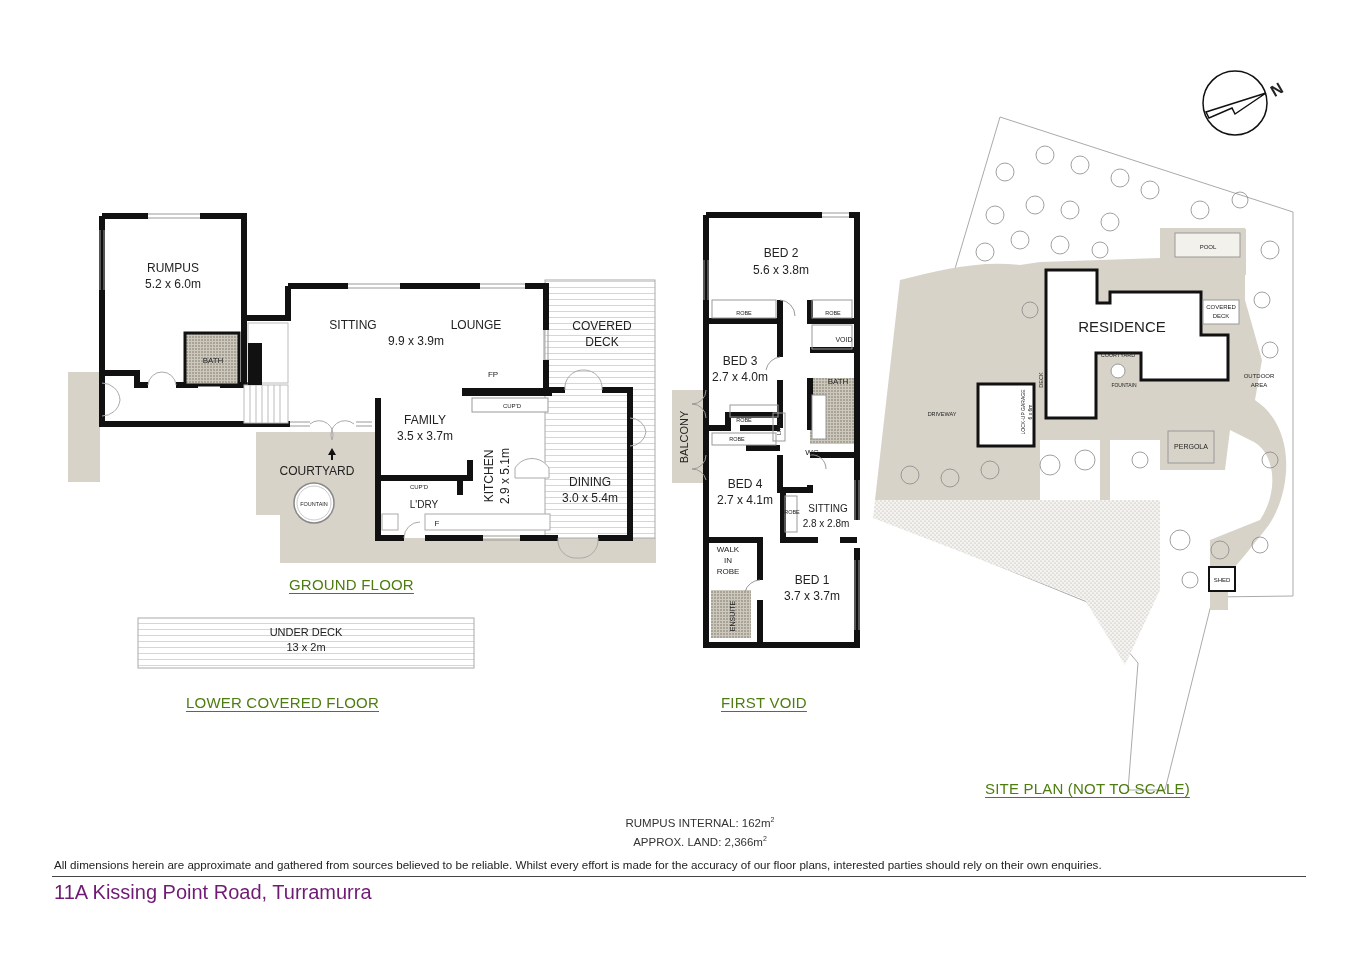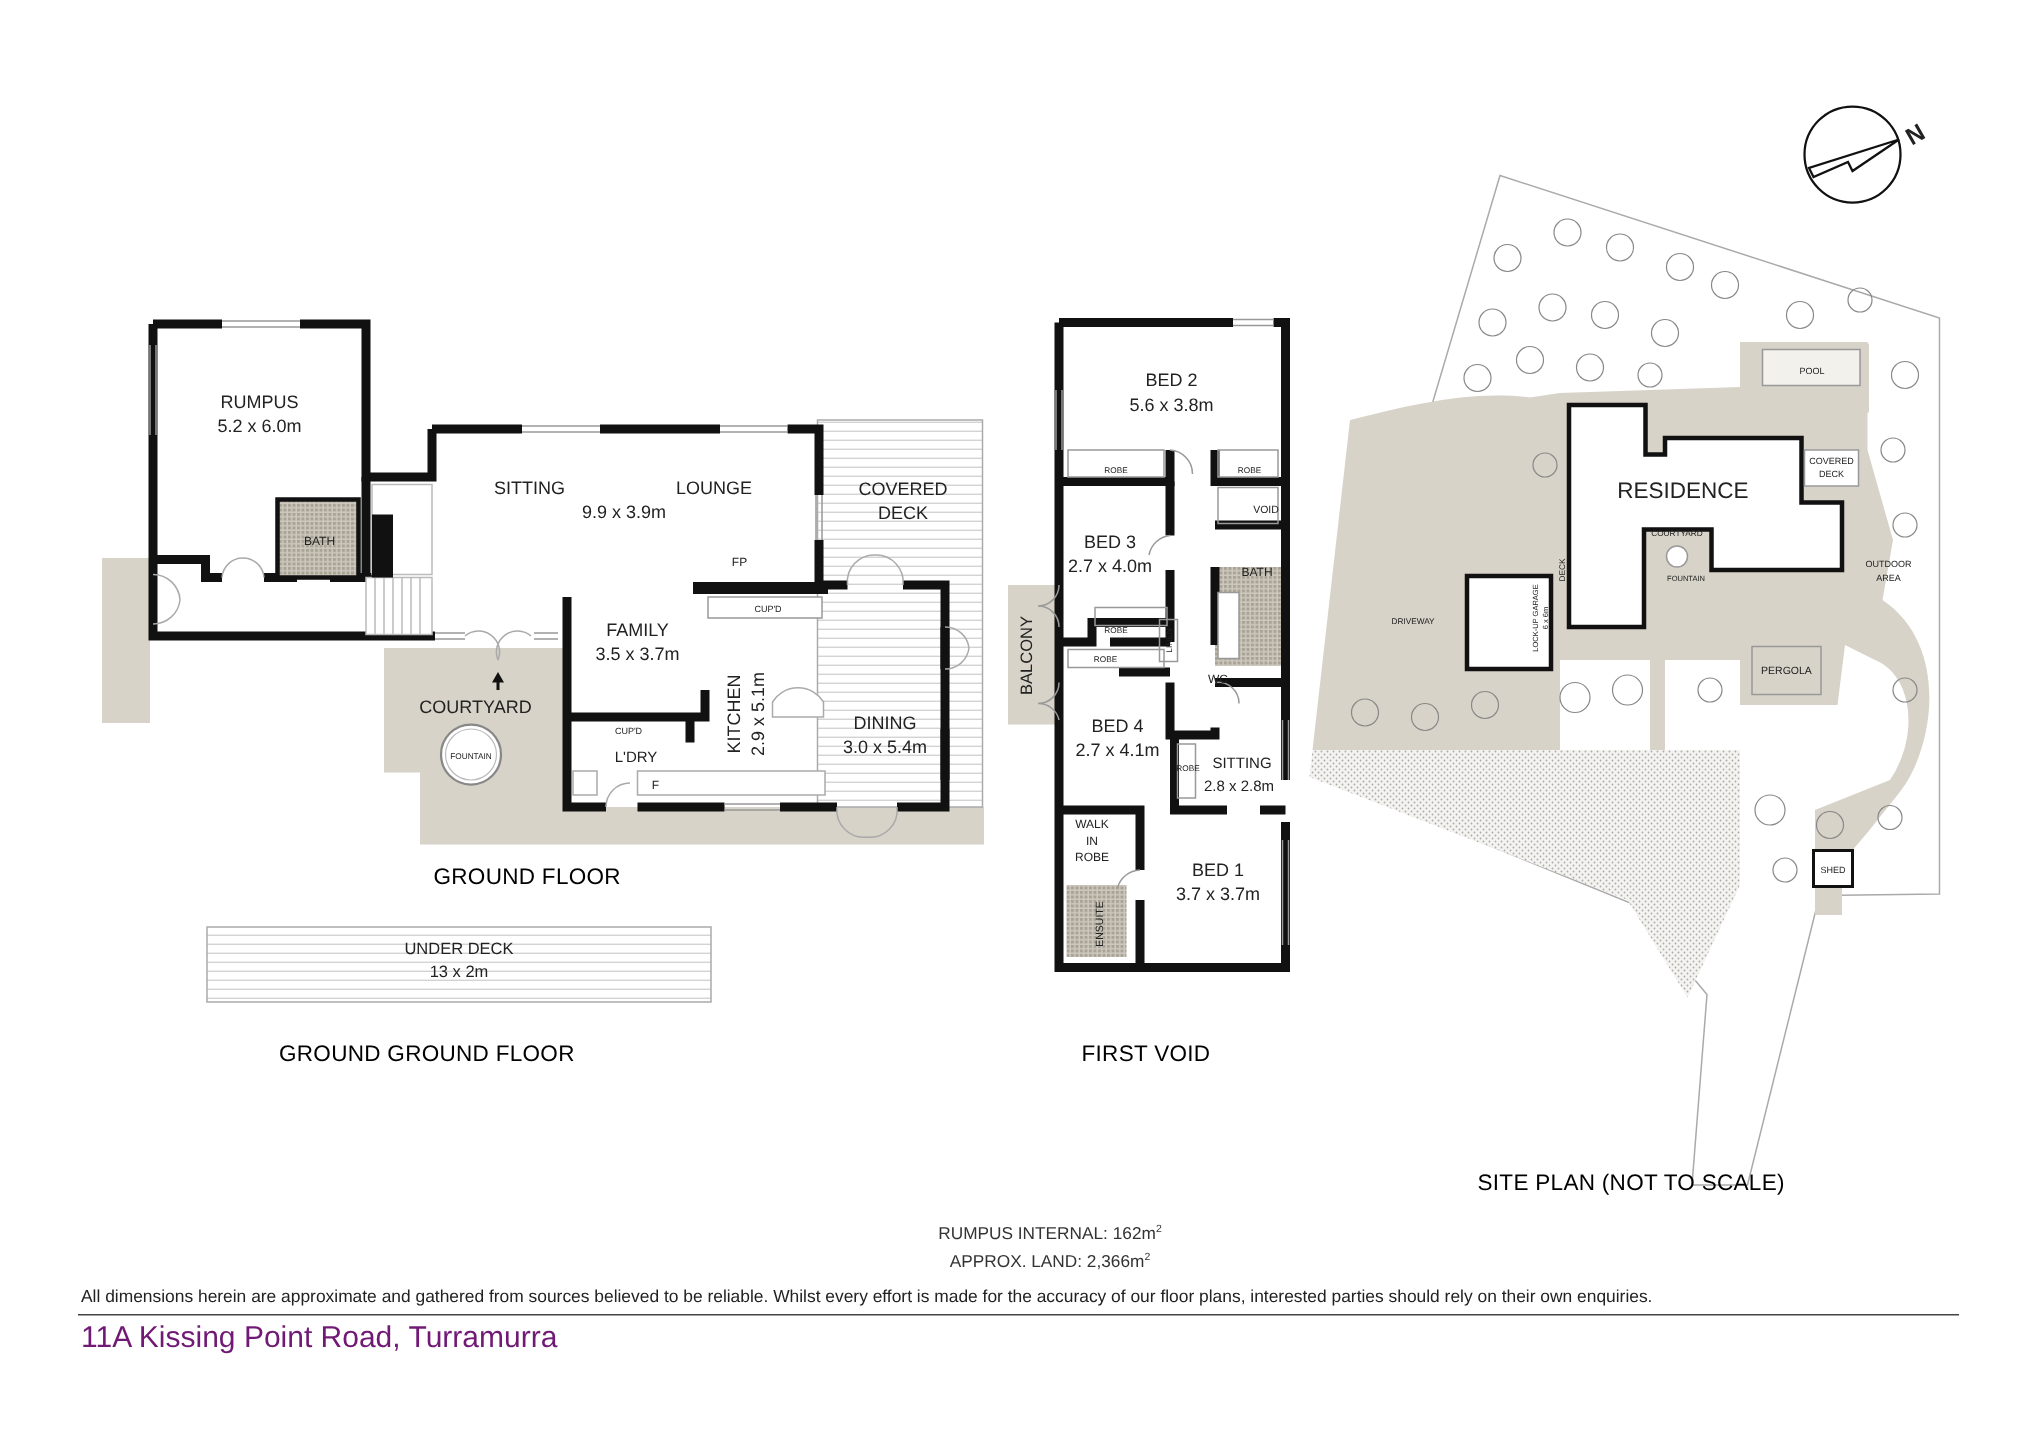--- a/index.html
+++ b/index.html
@@ -1,20 +1,20 @@
 <!DOCTYPE html>
 <html><head>
 <meta charset="utf-8">
 <style>
   html,body{margin:0;padding:0;background:#fff;}
   body{width:1358px;height:960px;position:relative;overflow:hidden;font-family:"Liberation Sans",sans-serif;color:#222;}
   svg#plan{position:absolute;left:0;top:0;}
   .lbl{font-family:"Liberation Sans",sans-serif;fill:#222;}
   .abs{position:absolute;}
-  .title-under{font-size:15px;color:#000000;text-underline-offset:3px;letter-spacing:0.2px;}
+  .title-under{font-size:15px;color:#4d7c0f;text-decoration:underline;text-underline-offset:3px;letter-spacing:0.2px;}
   .area{font-size:11.5px;color:#333;text-align:center;line-height:16px;}
   .disclaimer{font-size:11.6px;color:#222;white-space:nowrap;}
   .address{font-size:20px;color:#701a75;}
   .rule{height:1px;background:#444;}
   sup{font-size:7px;}
 </style>
 </head>
 <body>
 
 <svg id="plan" width="1358" height="960" viewBox="0 0 1358 960" xmlns="http://www.w3.org/2000/svg">
@@ -281,21 +281,21 @@
     <text x="0" y="0" font-size="5" transform="translate(1025,412) rotate(-90)">LOCK-UP GARAGE</text>
     <text x="0" y="0" font-size="5" transform="translate(1032,412) rotate(-90)">6 x 6m</text>
     <text x="0" y="0" font-size="5.5" transform="translate(1043,380) rotate(-90)">DECK</text>
     <text x="1191" y="449" font-size="7">PERGOLA</text>
     <text x="1222" y="582" font-size="6">SHED</text>
     <text x="1277" y="95" font-size="16" font-weight="bold" transform="rotate(-30,1277,90)">N</text>
   </g>
 </svg>
 
 <div class="abs title-under" style="left:289px;top:576px;">GROUND FLOOR</div>
-<div class="abs title-under" style="left:186px;top:694px;">GROUND GROUND FLOOR</div>
+<div class="abs title-under" style="left:186px;top:694px;">LOWER COVERED FLOOR</div>
 <div class="abs title-under" style="left:721px;top:694px;">FIRST VOID</div>
 <div class="abs title-under" style="left:985px;top:780px;">SITE PLAN (NOT TO SCALE)</div>
 
 <div class="abs area" style="left:560px;top:812px;width:280px;">
   <div>
     <span>RUMPUS INTERNAL:</span>
     <span>162m</span><sup>2</sup>
   </div>
   <div>
     <span>APPROX. LAND:</span>

